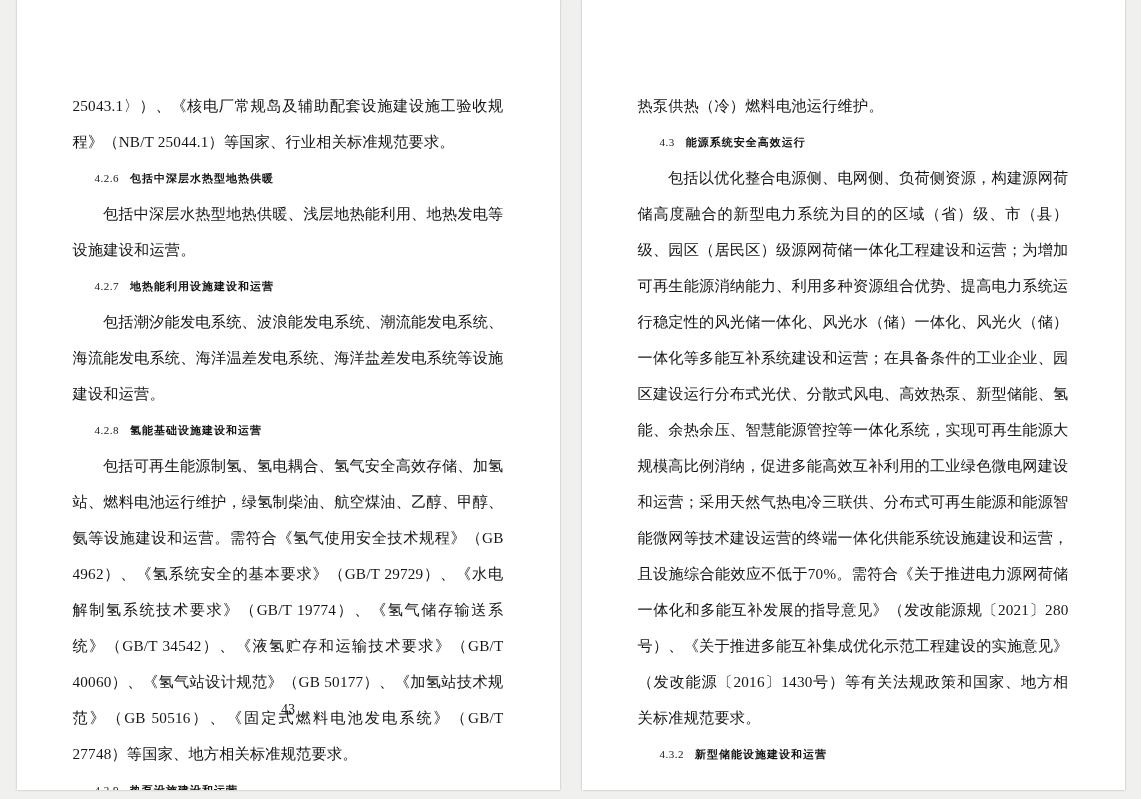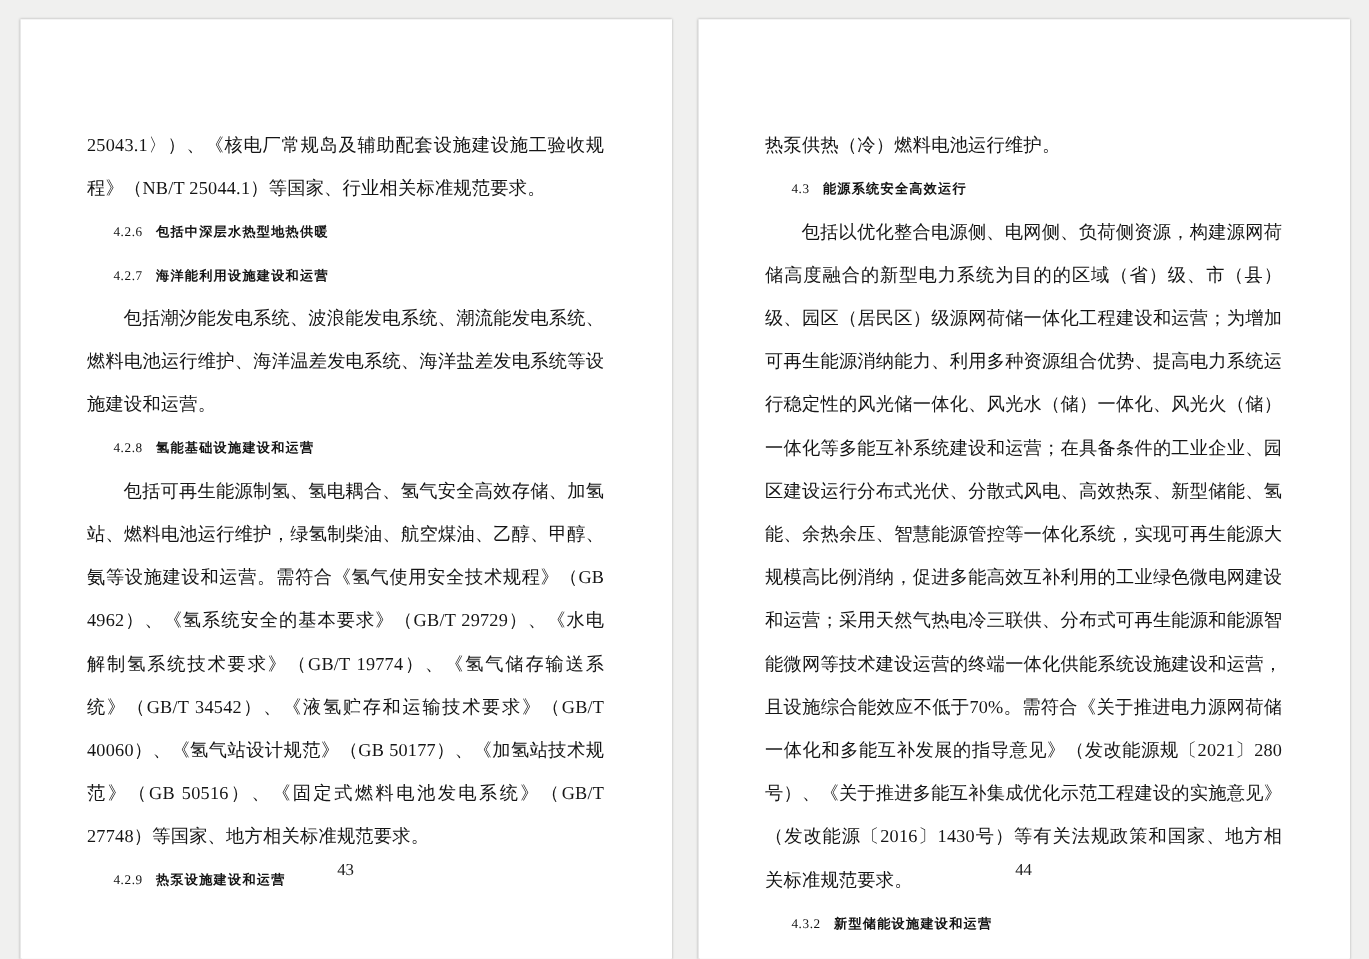--- a/index.html
+++ b/index.html
@@ -14,21 +14,21 @@
     overflow: hidden;
   }
   .viewer {
     position: relative;
     width: 1141px;
     height: 799px;
     background: #f0f0ef;
     display: flex;
     justify-content: center;
     gap: 22px;
-    padding-top: 16px;
+    padding-top: 0;
     box-sizing: border-box;
   }
   .page {
     position: relative;
     width: 543px;
     height: 790px;
     background: #ffffff;
     box-shadow: 0 0 2px rgba(0,0,0,0.28);
     box-sizing: border-box;
     padding: 88px 56px 0 56px;
@@ -77,34 +77,34 @@
 </style>
 </head>
 <body>
 
 <div class="viewer">
 
   <div class="page">
     <div class="page-body">
       <p class="para noindent">25043.1〉）、《核电厂常规岛及辅助配套设施建设施工验收规程》（NB/T 25044.1）等国家、行业相关标准规范要求。</p>
       <p class="heading"><span class="num">4.2.6</span><span class="htext">包括中深层水热型地热供暖</span></p>
-      <p class="heading"><span class="num">4.2.7</span><span class="htext">海洋能利用设施建设和运营</span></p>
-      <p class="para">包括潮汐能发电系统、波浪能发电系统、潮流能发电系统、燃料电池运行维护、海洋温差发电系统、海洋盐差发电系统等设施建设和运营。</p>
+      <p class="para">包括中深层水热型地热供暖、浅层地热能利用、地热发电等设施建设和运营。</p>
+      <p class="heading"><span class="num">4.2.7</span><span class="htext">地热能利用设施建设和运营</span></p>
+      <p class="para">包括潮汐能发电系统、波浪能发电系统、潮流能发电系统、海流能发电系统、海洋温差发电系统、海洋盐差发电系统等设施建设和运营。</p>
       <p class="heading"><span class="num">4.2.8</span><span class="htext">氢能基础设施建设和运营</span></p>
       <p class="para">包括可再生能源制氢、氢电耦合、氢气安全高效存储、加氢站、燃料电池运行维护，绿氢制柴油、航空煤油、乙醇、甲醇、氨等设施建设和运营。需符合《氢气使用安全技术规程》（GB 4962）、《氢系统安全的基本要求》（GB/T 29729）、《水电解制氢系统技术要求》（GB/T 19774）、《氢气储存输送系统》（GB/T 34542）、《液氢贮存和运输技术要求》（GB/T 40060）、《氢气站设计规范》（GB 50177）、《加氢站技术规范》（GB 50516）、《固定式燃料电池发电系统》（GB/T 27748）等国家、地方相关标准规范要求。</p>
       <p class="heading"><span class="num">4.2.9</span><span class="htext">热泵设施建设和运营</span></p>
 
     </div>
     <div class="page-number">43</div>
   </div>
 
   <div class="page">
     <div class="page-body">
       <p class="para noindent">热泵供热（冷）燃料电池运行维护。</p>
       <p class="heading"><span class="num">4.3</span><span class="htext">能源系统安全高效运行</span></p>
       <p class="para">包括以优化整合电源侧、电网侧、负荷侧资源，构建源网荷储高度融合的新型电力系统为目的的区域（省）级、市（县）级、园区（居民区）级源网荷储一体化工程建设和运营；为增加可再生能源消纳能力、利用多种资源组合优势、提高电力系统运行稳定性的风光储一体化、风光水（储）一体化、风光火（储）一体化等多能互补系统建设和运营；在具备条件的工业企业、园区建设运行分布式光伏、分散式风电、高效热泵、新型储能、氢能、余热余压、智慧能源管控等一体化系统，实现可再生能源大规模高比例消纳，促进多能高效互补利用的工业绿色微电网建设和运营；采用天然气热电冷三联供、分布式可再生能源和能源智能微网等技术建设运营的终端一体化供能系统设施建设和运营，且设施综合能效应不低于70%。需符合《关于推进电力源网荷储一体化和多能互补发展的指导意见》（发改能源规〔2021〕280号）、《关于推进多能互补集成优化示范工程建设的实施意见》（发改能源〔2016〕1430号）等有关法规政策和国家、地方相关标准规范要求。</p>
       <p class="heading"><span class="num">4.3.2</span><span class="htext">新型储能设施建设和运营</span></p>
 
     </div>
-    <div class="page-number">44</div>
   </div>
 
 </div>
 
 </body></html>

